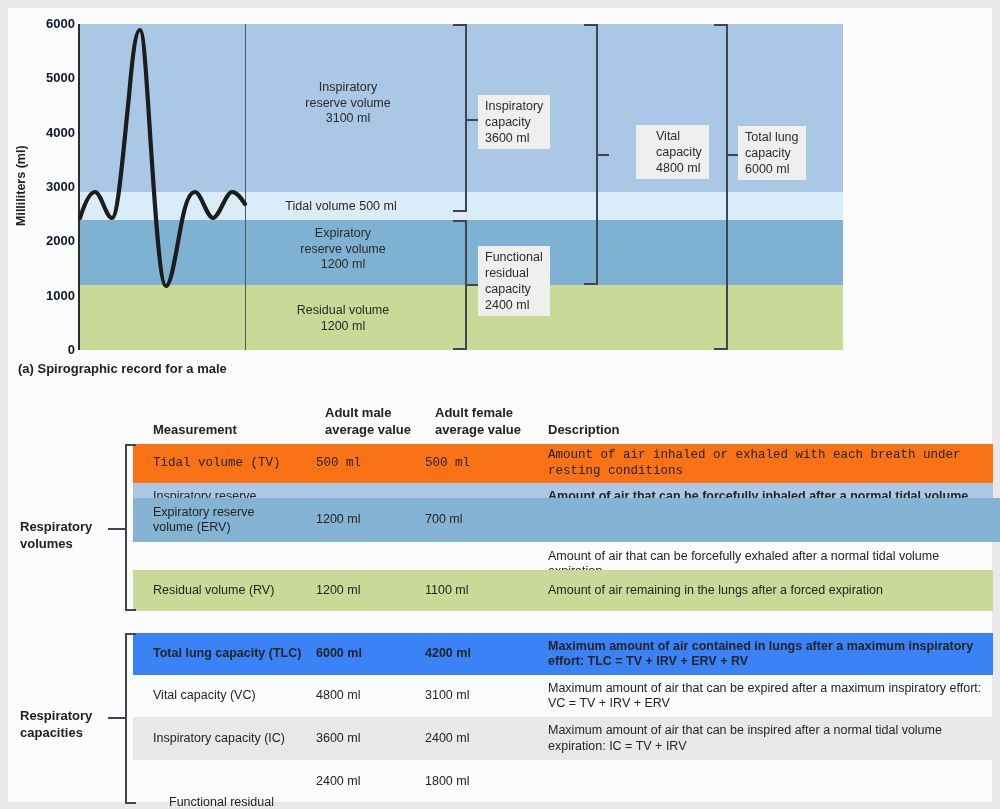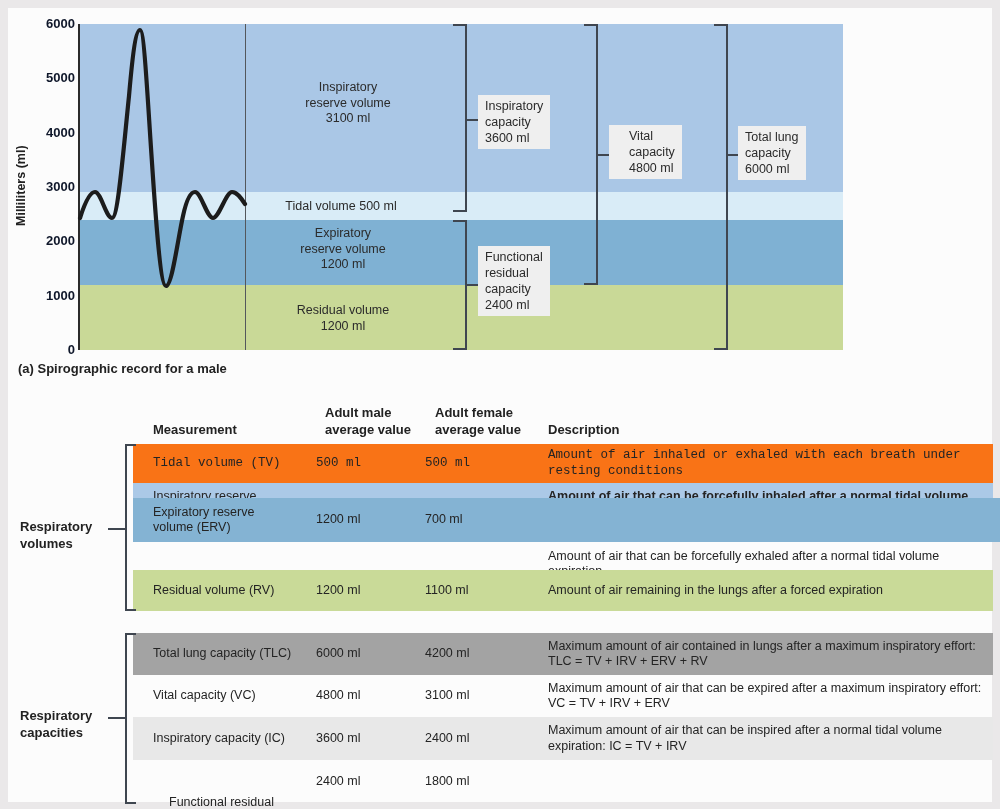--- a/index.html
+++ b/index.html
@@ -116,21 +116,21 @@
               <div>residual</div>
               <div>capacity</div>
               <div>2400 ml</div>
             </div>
           </div>
           <div>
             <div class="bracket-line" style="left: 588px; top: 16px; width: 1.6px; height: 261px;"></div>
             <div class="bracket-line" style="left: 576px; top: 16px; width: 12px; height: 1.6px;"></div>
             <div class="bracket-line" style="left: 576px; top: 275.4px; width: 12px; height: 1.6px;"></div>
             <div class="bracket-line" style="left: 588px; top: 146px; width: 13px; height: 1.6px;"></div>
-            <div class="cap-box" style="left: 601px; top: 117px; padding-left: 20px;">
+            <div class="cap-box" style="left: 628px; top: 117px; padding-left: 20px;">
               <div>Vital</div>
               <div>capacity</div>
               <div>4800 ml</div>
             </div>
           </div>
           <div>
             <div class="bracket-line" style="left: 718px; top: 16px; width: 1.6px; height: 326px;"></div>
             <div class="bracket-line" style="left: 706px; top: 16px; width: 12px; height: 1.6px;"></div>
             <div class="bracket-line" style="left: 706px; top: 340.4px; width: 12px; height: 1.6px;"></div>
             <div class="bracket-line" style="left: 718px; top: 146px; width: 13px; height: 1.6px;"></div>
@@ -196,21 +196,21 @@
           <div class="bracket-line" style="left: 117px; top: 436px; width: 1.6px; height: 167px;"></div>
           <div class="bracket-line" style="left: 117px; top: 436px; width: 11px; height: 1.6px;"></div>
           <div class="bracket-line" style="left: 117px; top: 601.4px; width: 11px; height: 1.6px;"></div>
           <div class="bracket-line" style="left: 100px; top: 520px; width: 17px; height: 1.6px;"></div>
           <div class="group-label" style="top: 511px;">
             <div>Respiratory</div>
             <div>volumes</div>
           </div>
         </div>
         <div>
-          <div class="trow" style="top: 625px; height: 42px; background: #a3a3a3;">
+          <div class="trow" style="top: 625px; height: 42px; background: #3b82f6; font-weight: bold;">
             <div class="cell" style="left: 20px; width: 152px;">
               <div>Total lung capacity (TLC)</div>
             </div>
             <div class="cell" style="left: 183px; width: 95px;">6000 ml</div>
             <div class="cell" style="left: 292px; width: 100px;">4200 ml</div>
             <div class="cell" style="left: 415px; width: 440px;">Maximum amount of air contained in lungs after a maximum inspiratory effort: TLC = TV + IRV + ERV + RV</div>
           </div>
           <div class="trow" style="top: 667px; height: 42px; background: transparent;">
             <div class="cell" style="left: 20px; width: 152px;">
               <div>Vital capacity (VC)</div>

